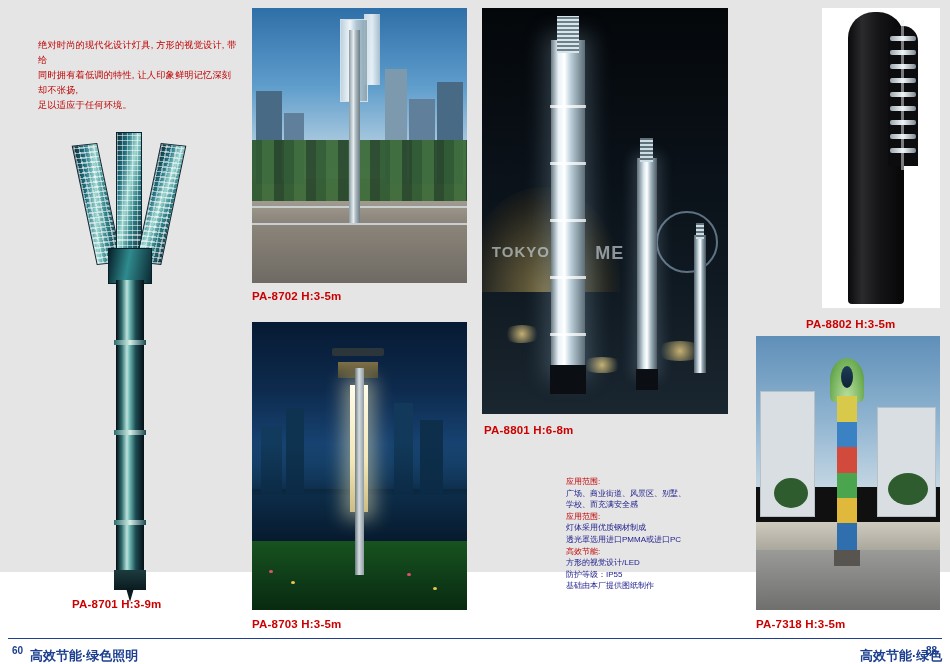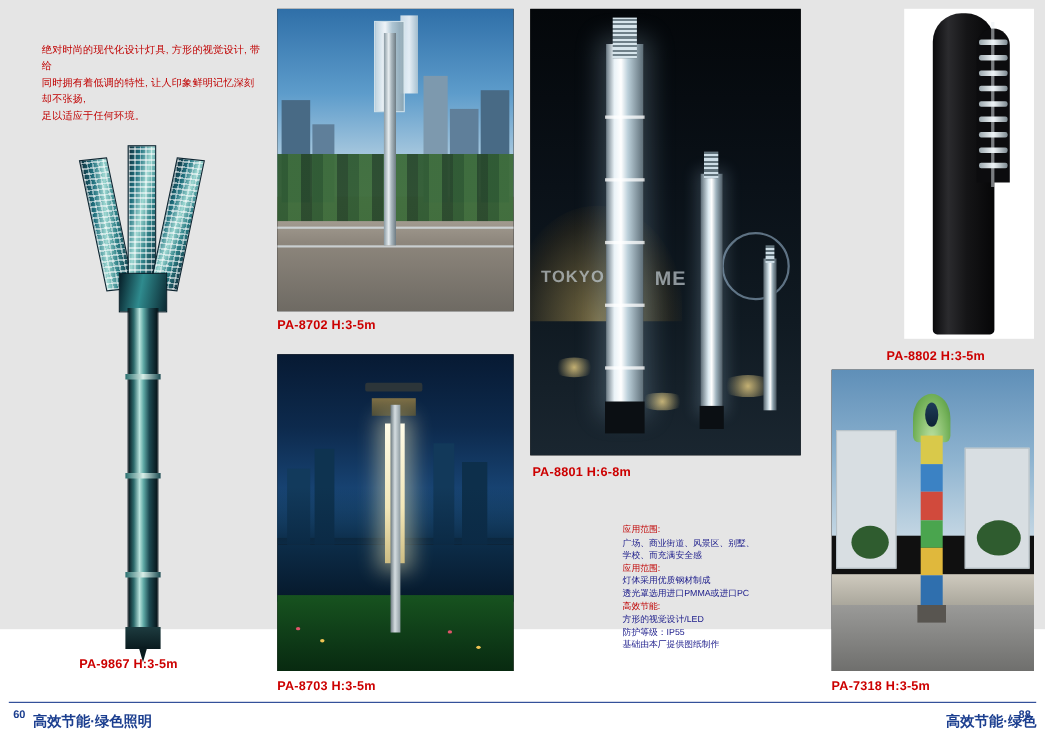--- a/index.html
+++ b/index.html
@@ -244,21 +244,21 @@
       <div class="l1-blade" id="l1-b3"></div>
       <div id="l1-core"></div>
       <div id="l1-pole"></div>
       <div class="l1-band" style="top:210px"></div>
       <div class="l1-band" style="top:300px"></div>
       <div class="l1-band" style="top:390px"></div>
       <div id="l1-base"></div>
       <div id="l1-spike"></div>
     </div>
   </div>
-  <div class="abs caption" id="cap1">PA-9867 H:3-5m</div>
+  <div class="abs caption" id="cap1">PA-8701 H:3-9m</div>
 
   <div class="abs photo" id="ph2">
     <div class="sky2"></div>
     <div class="ground2"></div>
     <div class="bldg d" style="left:2%;top:30%;width:12%;height:34%"></div>
     <div class="bldg" style="left:15%;top:38%;width:9%;height:26%"></div>
     <div class="bldg l" style="left:62%;top:22%;width:10%;height:42%"></div>
     <div class="bldg" style="left:73%;top:33%;width:12%;height:31%"></div>
     <div class="bldg d" style="left:86%;top:27%;width:12%;height:37%"></div>
     <div class="trees2"></div>

